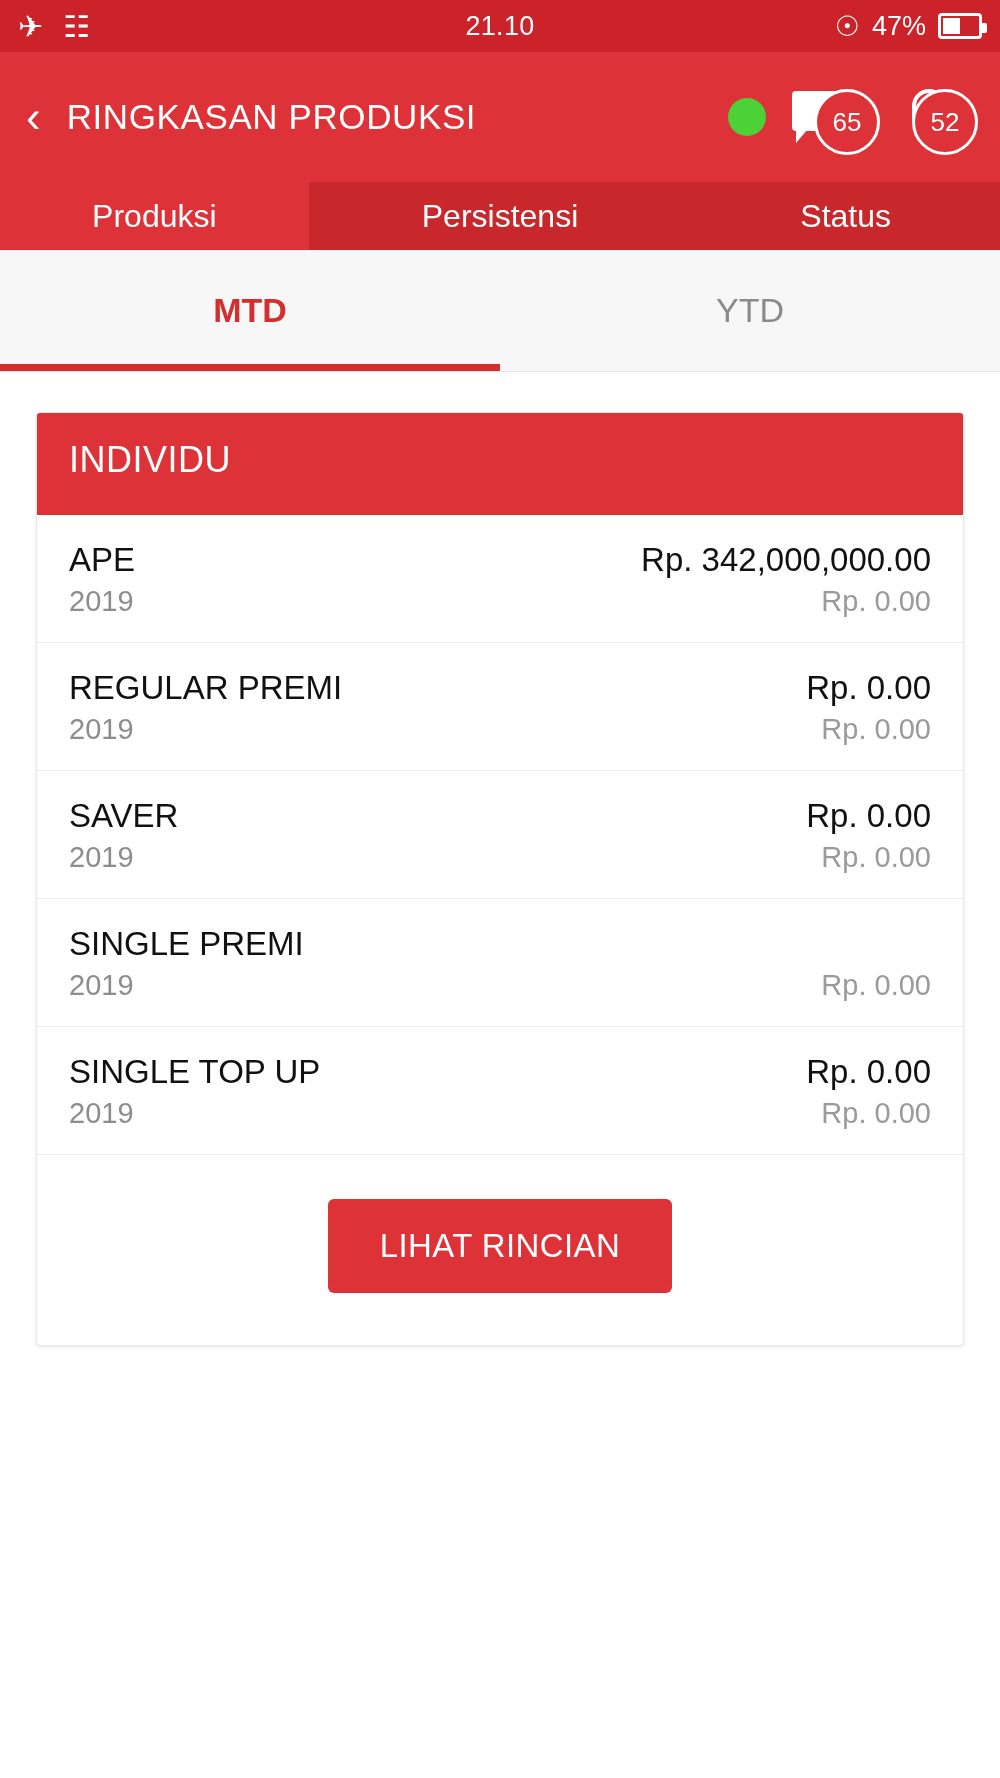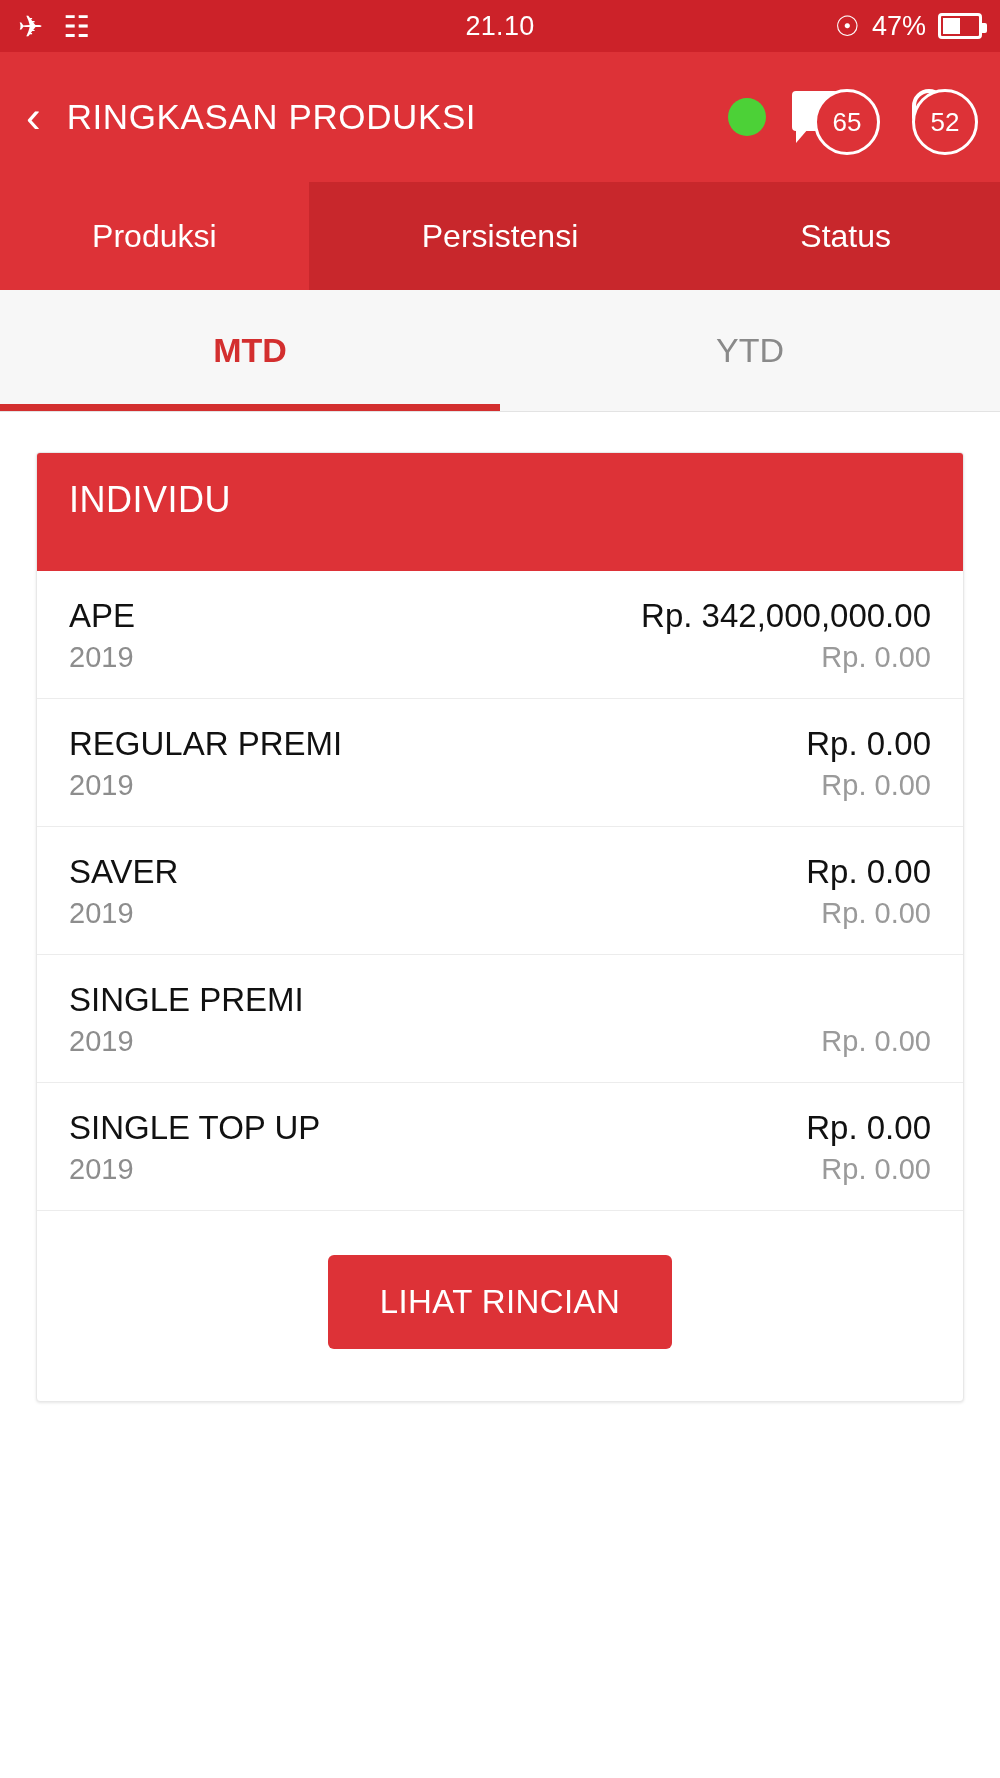--- a/index.html
+++ b/index.html
@@ -132,21 +132,21 @@
     position: absolute;
     left: 8px; bottom: -12px;
     width: 12px; height: 8px;
     background: #ffffff;
     border-radius: 0 0 6px 6px;
   }
 
   
   .tabs-primary {
     display: flex;
-    height: 108px;
+    height: 68px;
     background: #c8272c;
     gap: 37px;
   }
   .tab-primary {
     flex: 1;
     display: flex;
     align-items: center;
     justify-content: center;
     color: #ffffff;
     font-size: 32px;
@@ -185,21 +185,21 @@
   .card {
     background: #ffffff;
     border: 1px solid #e8e8e8;
     border-radius: 4px;
     box-shadow: 0 1px 3px rgba(0,0,0,.10);
     overflow: hidden;
   }
   .card-header {
     background: #dd3237;
     color: #ffffff;
-    padding: 26px 32px 40px 32px;
+    padding: 26px 32px 24px 32px;
   }
   .card-title {
     font-size: 36px;
     letter-spacing: .5px;
     margin-bottom: 10px;
   }
   .card-subtitle { font-size: 25px; font-weight: 300; }
 
   .row {
     padding: 26px 32px 24px 32px;

